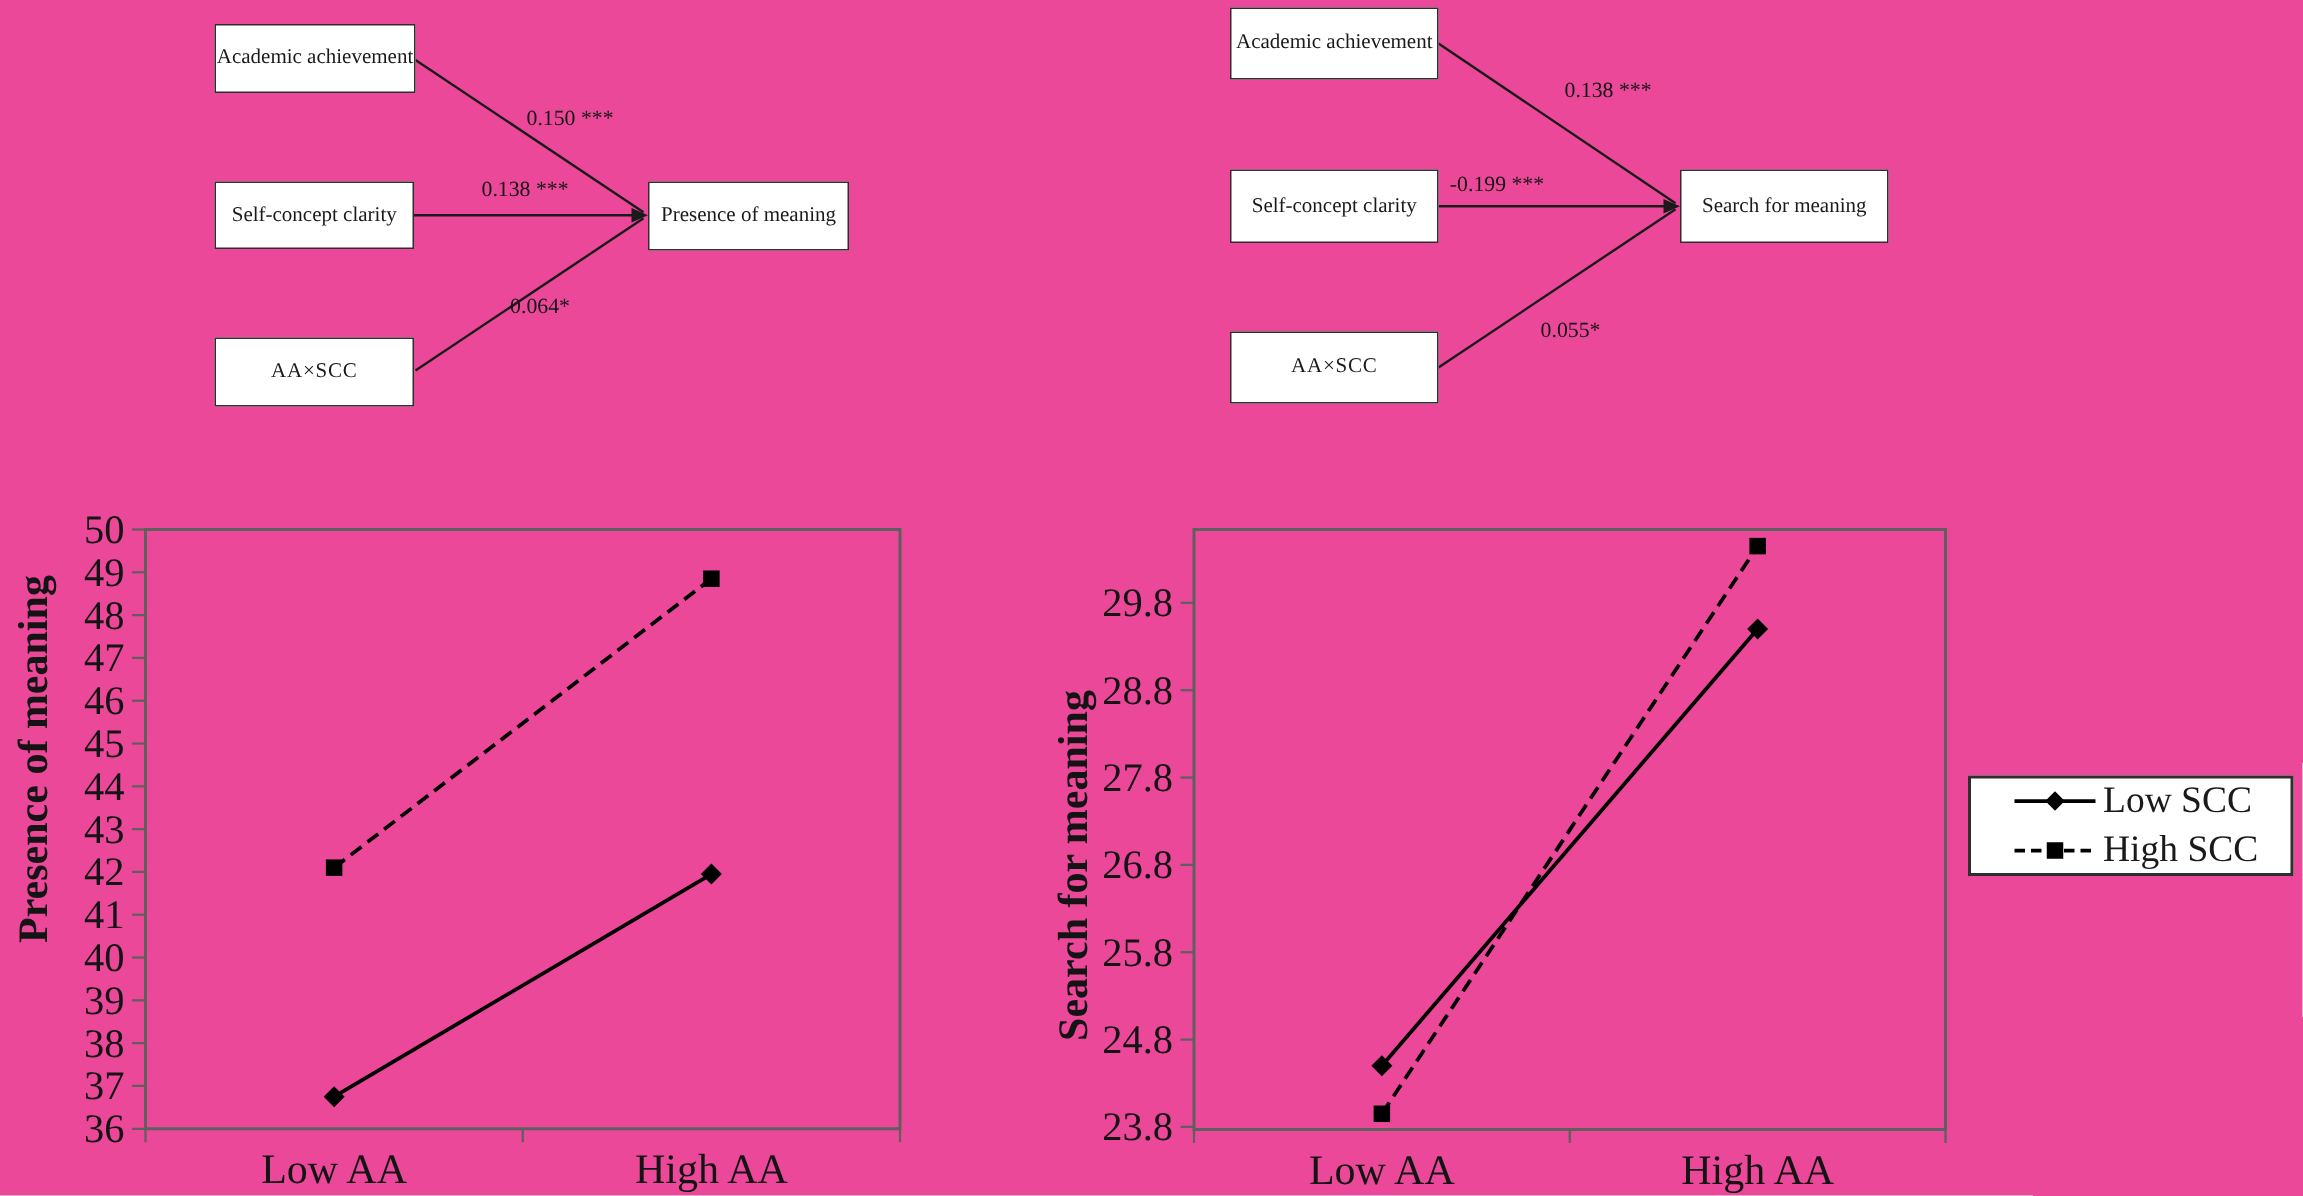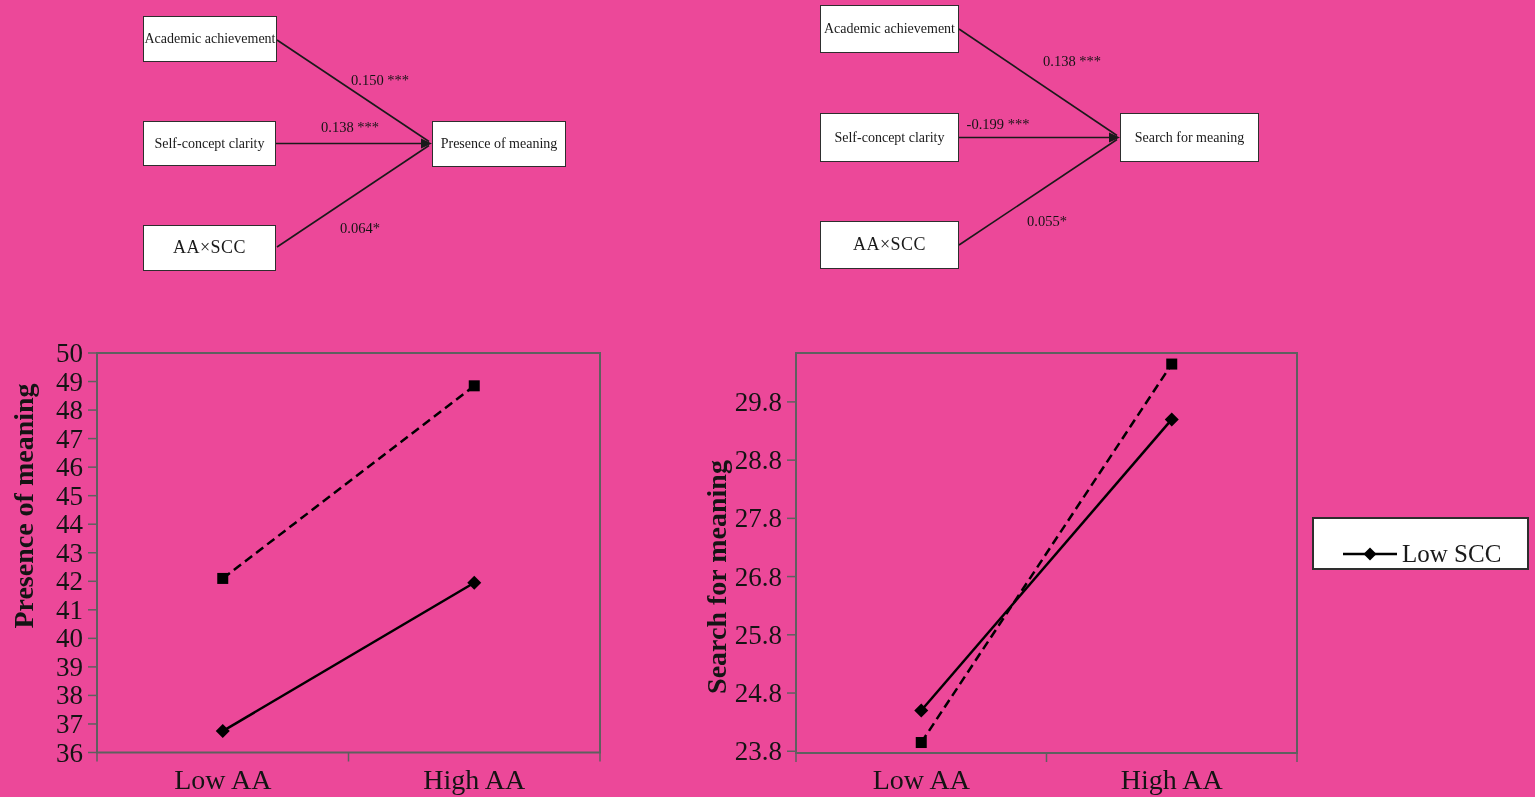--- a/index.html
+++ b/index.html
@@ -2,26 +2,26 @@
 <html><head>
 <meta charset="utf-8">
 <style>
   html,body{margin:0;padding:0;background:#fff;}
   .page{position:relative;width:1535px;height:797px;background:#ec4899;
         font-family:"Liberation Serif",serif;color:#1a1a1a;overflow:hidden;}
   .overlay{position:absolute;left:0;top:0;pointer-events:none;}
   .dbox{position:absolute;border:1.5px solid #2e2e2e;background:#ffffff;
         display:flex;align-items:center;justify-content:center;text-align:center;
         font-size:14px;box-sizing:border-box;line-height:1.1;}
-  .dbox.big{font-size:18px;letter-spacing:.5px;}
+  .dbox.big{font-size:14px;letter-spacing:.5px;}
   .coef{position:absolute;transform:translate(-50%,-50%);font-size:14.5px;
         white-space:nowrap;color:#141414;}
-  .legend-box{position:absolute;left:1312px;top:517px;width:217px;height:53px;
+  .legend-box{position:absolute;left:1312px;top:517px;width:217px;height:67px;
         border:2px solid #2e2e2e;background:#fff;box-sizing:border-box;
-        display:flex;flex-direction:column;justify-content:flex-end;gap:5px;
+        display:flex;flex-direction:column;justify-content:center;gap:5px;
         padding-left:28px;}
   .legend-row{display:flex;align-items:center;gap:4px;font-size:25px;}
   .conn{stroke:#1a1a1a;stroke-width:1.6;}
   .ah{fill:#1a1a1a;}
   .tick-label{font-family:"Liberation Serif",serif;font-size:27px;fill:#141414;}
   .cat-label{font-size:28px;}
   .axis-title{font-family:"Liberation Serif",serif;font-size:28px;font-weight:bold;fill:#141414;}
 </style>
 </head>
 <body>
@@ -42,21 +42,21 @@
       <polygon class="ah" points="1120,137.5 1109,132.6 1109,142.4"></polygon>
     </g>
   </svg>
 
   <div class="dbox" style="left:143px;top:16px;width:134px;height:46px;">Academic achievement</div>
   <div class="dbox" style="left:143px;top:121px;width:133px;height:45px;">Self-concept clarity</div>
   <div class="dbox big" style="left:143px;top:225px;width:133px;height:46px;">AA×SCC</div>
   <div class="dbox" style="left:432px;top:121px;width:134px;height:46px;">Presence of meaning</div>
   <div class="coef" style="left:380px;top:70px;margin-top:10px;">0.150 ***</div>
   <div class="coef" style="left:350px;top:127px;">0.138 ***</div>
-  <div class="coef" style="left:360px;top:228px;text-align:center;">0.064*</div>
+  <div class="coef" style="left:360px;top:205px;text-align:center;">0.064*</div>
 
   <div class="dbox" style="left:820px;top:5px;width:139px;height:48px;">Academic achievement</div>
   <div class="dbox" style="left:820px;top:113px;width:139px;height:49px;">Self-concept clarity</div>
   <div class="dbox big" style="left:820px;top:221px;width:139px;height:48px;">AA×SCC</div>
   <div class="dbox" style="left:1120px;top:113px;width:139px;height:49px;">Search for meaning</div>
   <div class="coef" style="left:1072px;top:61px;">0.138 ***</div>
   <div class="coef" style="left:998px;top:124px;">-0.199 ***</div>
   <div class="coef" style="left:1047px;top:221px;">0.055*</div>
 
   <svg id="charts-svg" class="overlay" width="1535" height="797">
@@ -137,15 +137,22 @@
     </svg>
 
   <div class="legend-box">
     <div class="legend-row">
       <svg width="56" height="16">
         <line x1="1" y1="8" x2="55" y2="8" stroke="#000" stroke-width="2.5"></line>
         <path d="M28 1.5 L34.5 8 L28 14.5 L21.5 8 Z" fill="#000"></path>
       </svg>
       <span>Low SCC</span>
     </div>
+    <div class="legend-row">
+      <svg width="56" height="16">
+        <line x1="1" y1="8" x2="55" y2="8" stroke="#000" stroke-width="2.5" stroke-dasharray="7 4"></line>
+        <rect x="22.5" y="2.5" width="11" height="11" fill="#000"></rect>
+      </svg>
+      <span>High SCC</span>
+    </div>
   </div>
 
 </div>
 
 </body></html>

